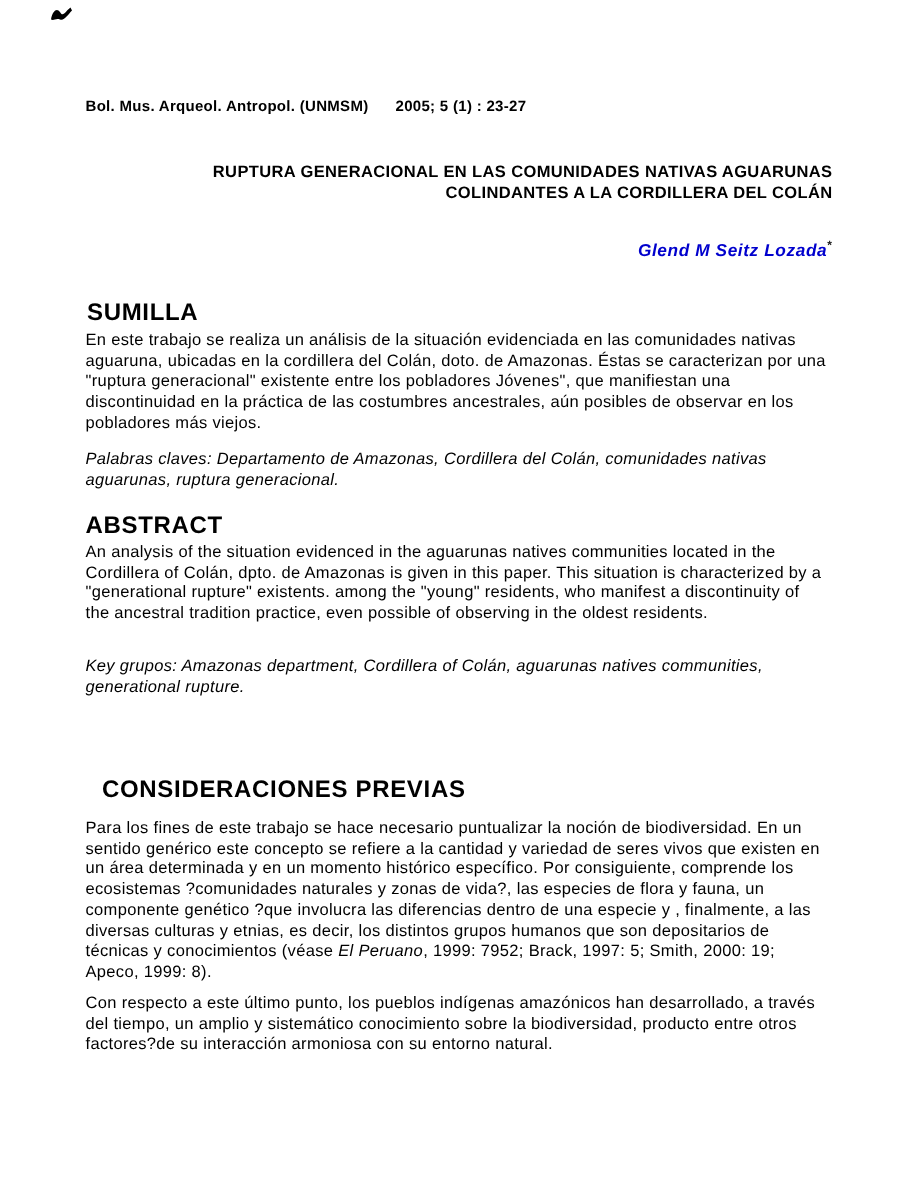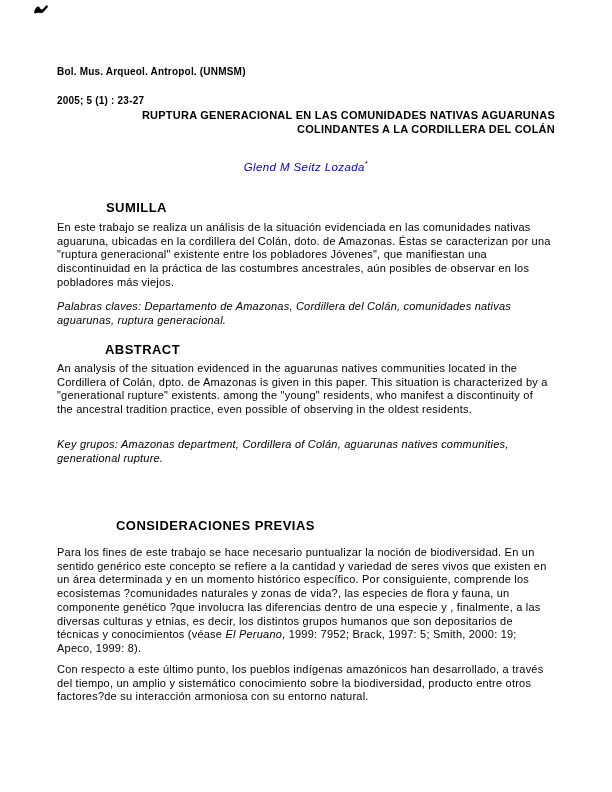--- a/index.html
+++ b/index.html
@@ -14,38 +14,38 @@
     position:absolute; left:0; top:0; width:612px; height:792px;
     background:#ffffff; overflow:hidden;
   }
   .abs { position:absolute; }
 
   .artifact { left:32px; top:3px; width:18px; height:13px; }
 
   .journal-header {
     left:57px; top:66px; width:498px;
     font-size:10px; font-weight:bold; letter-spacing:0.2px;
-    display:flex; flex-direction:column; gap:18px; white-space:nowrap;
+    display:flex; flex-direction:row; gap:18px; white-space:nowrap;
   }
 
   .article-title {
     left:57px; top:108px; width:498px;
     text-align:right; font-weight:bold; font-size:11px;
     line-height:14px; letter-spacing:0.25px;
   }
 
   .author-byline {
-    left:57px; top:159px; width:498px; text-align:center;
-    font-size:11.5px; font-style:italic; font-weight:normal;
+    left:57px; top:159px; width:498px; text-align:right;
+    font-size:11.5px; font-style:italic; font-weight:bold;
     letter-spacing:0.4px;
   }
   .author-byline sup { font-size:8px; color:#222222; font-style:normal; }
 
   .section-heading {
-    font-size:13px; font-weight:bold; letter-spacing:0.45px;margin-left:48px;
+    font-size:16px; font-weight:bold; letter-spacing:0.45px;
   }
   .h-sumilla  { left:58px; top:200px; }
   .h-abstract { left:57px; top:342px;text-align:center; }
   .h-consid   { left:68px; top:518px; }
 
   .body-text {
     font-size:11px; line-height:13.7px; letter-spacing:0.22px;
     width:494px; left:57px; text-align:left;
   }
   .p-sumilla   { top:221px; }

